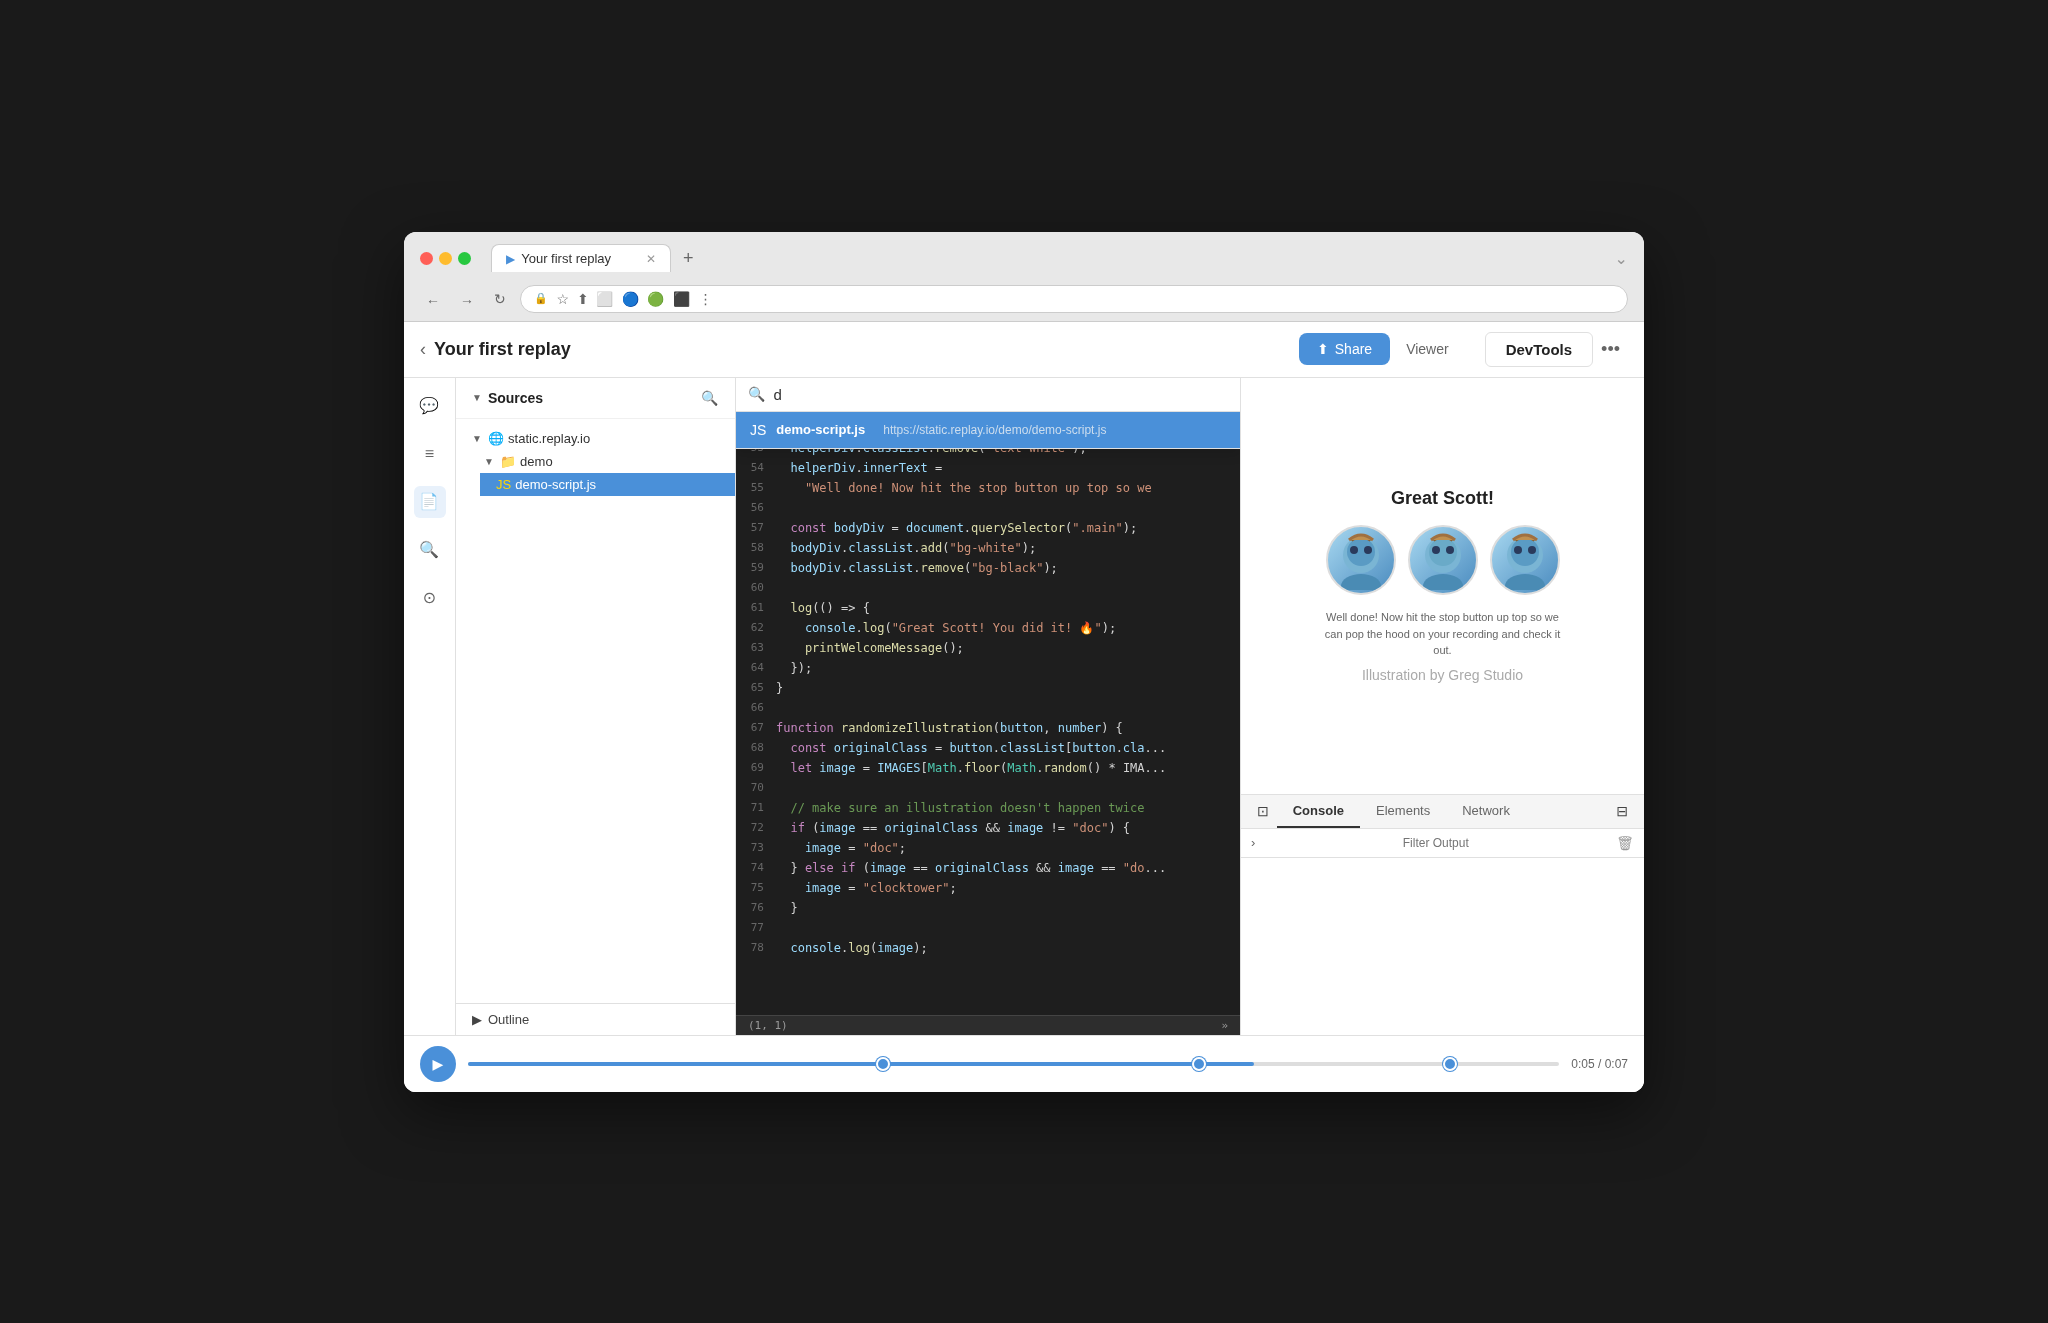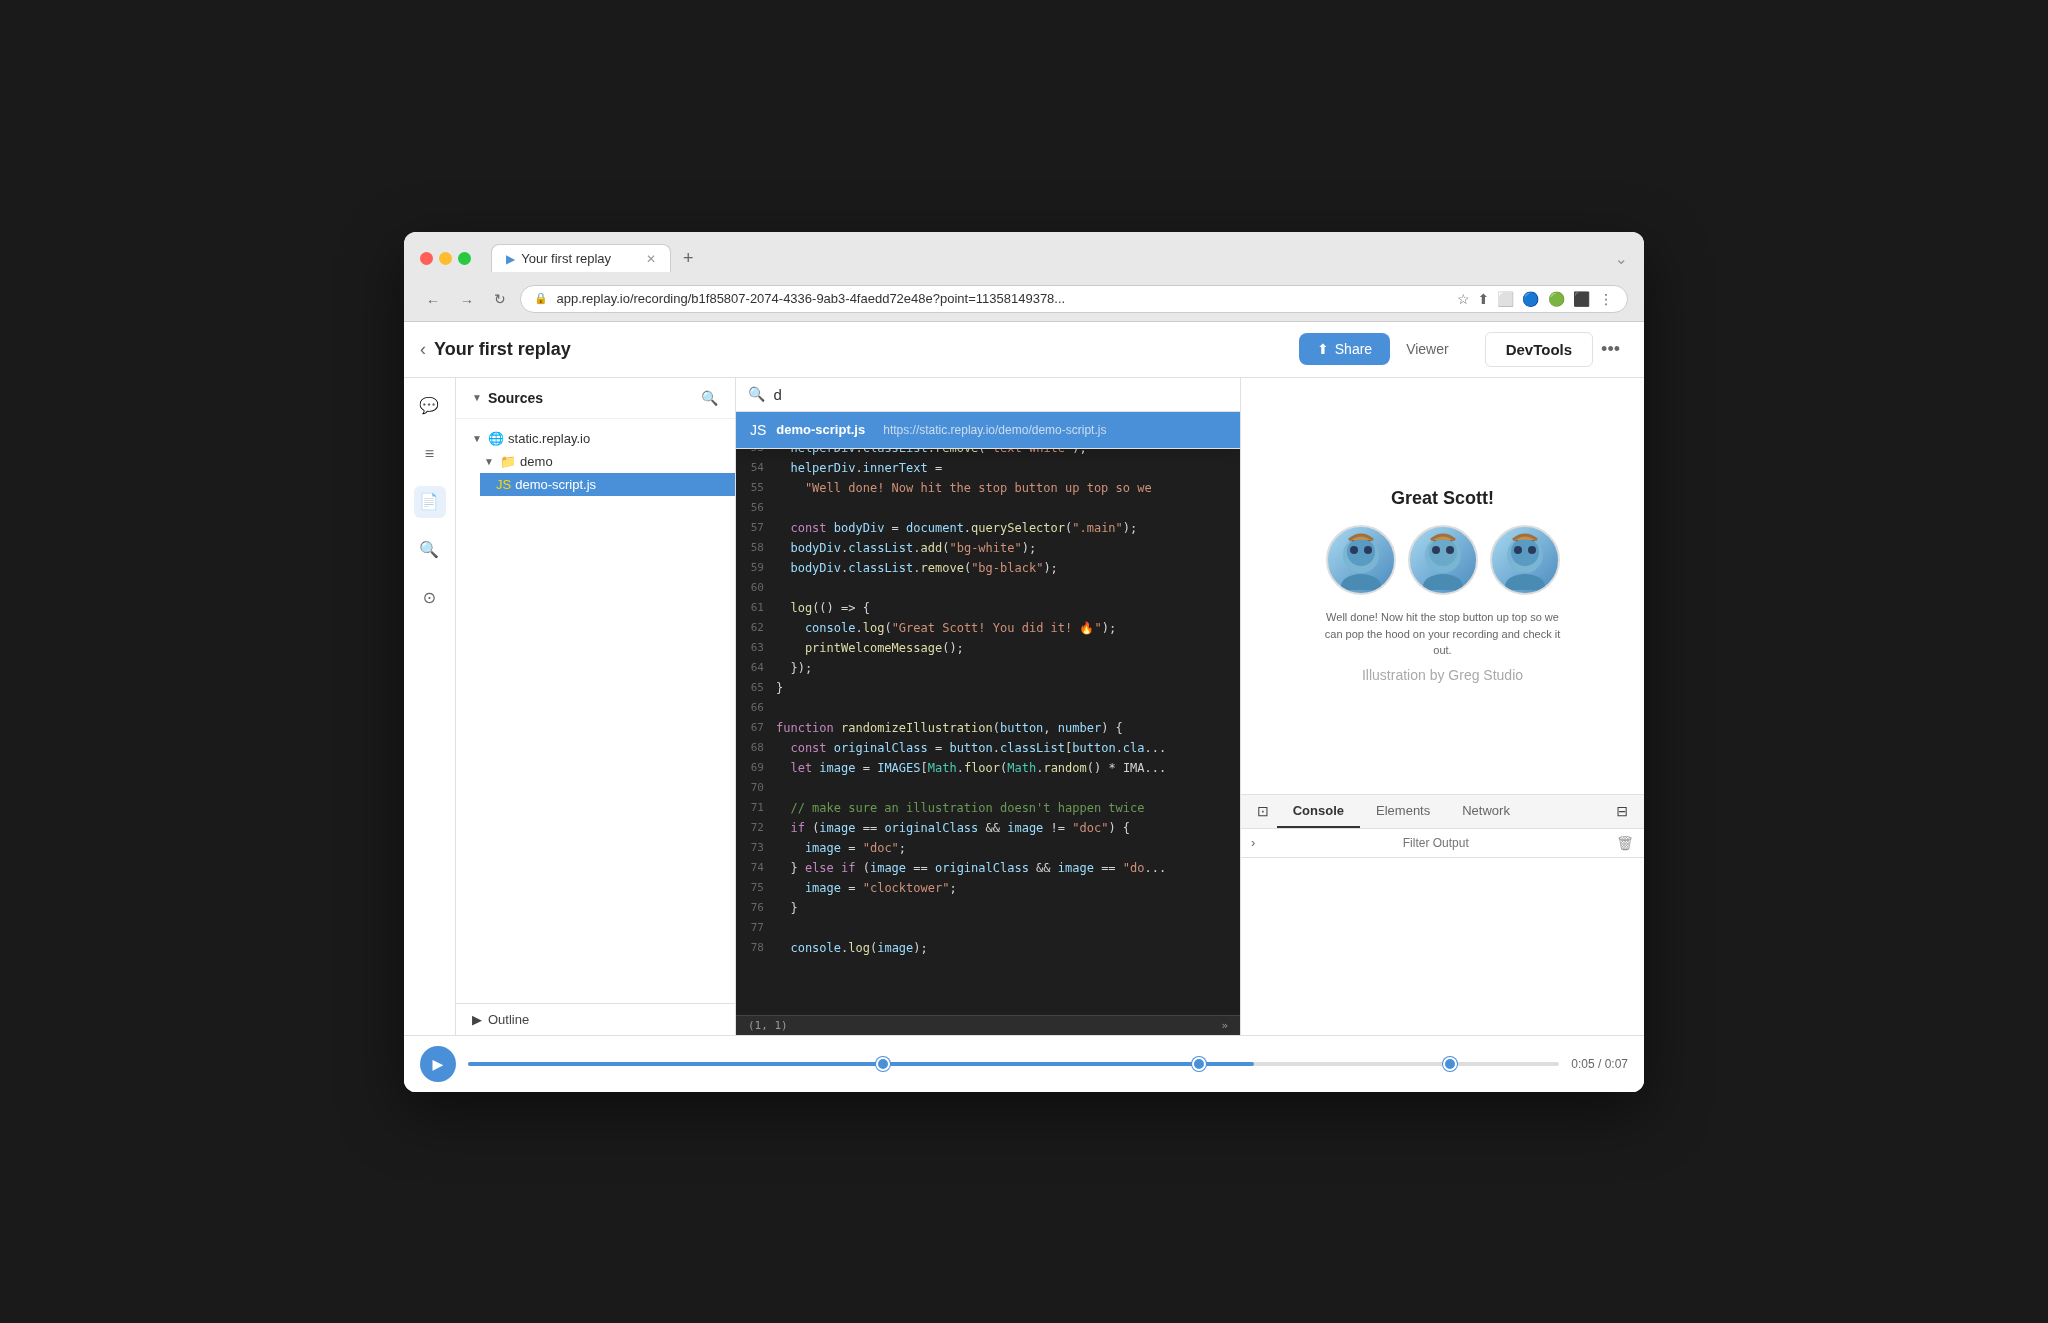--- a/index.html
+++ b/index.html
@@ -469,21 +469,20 @@
         <button class="new-tab-btn">+</button>
       </div>
       <span class="maximize-btn">⌄</span>
     </div>
     <div class="address-bar-row">
       <button class="nav-btn">←</button>
       <button class="nav-btn">→</button>
       <button class="nav-btn">↻</button>
       <div class="address-bar">
         <span class="lock-icon">🔒</span>
-        <span class="address-text">app.replay.io/recording/b1f85807-2074-4336-9ab3-4faedd72e48e?point=11358149378...</span>
         <div class="address-icons">
           <span class="addr-icon">☆</span>
           <span class="addr-icon">⬆</span>
           <span class="addr-icon">⬜</span>
           <span class="addr-icon">🔵</span>
           <span class="addr-icon">🟢</span>
           <span class="addr-icon">⬛</span>
           <span class="addr-icon">⋮</span>
         </div>
       </div>

